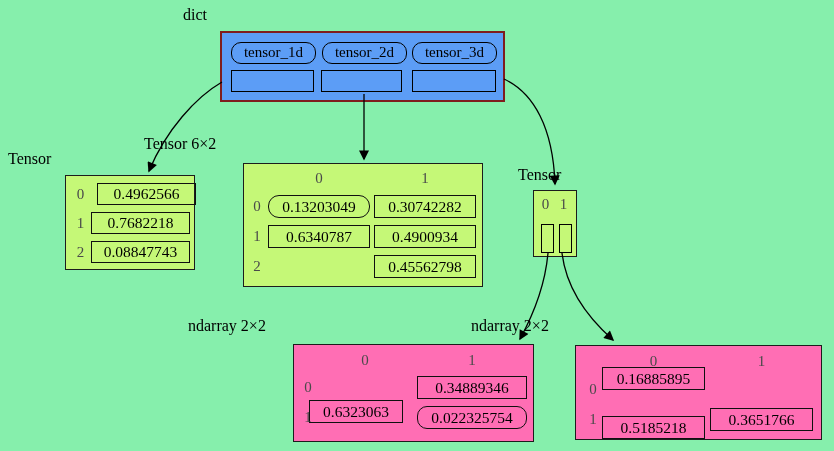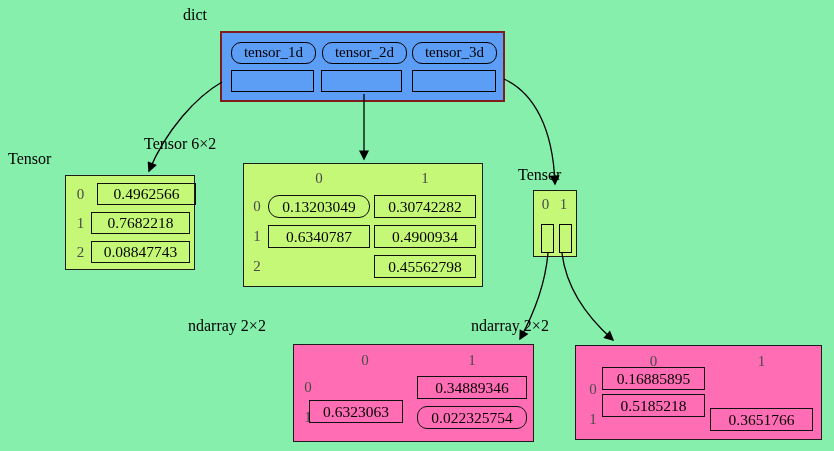--- a/index.html
+++ b/index.html
@@ -113,17 +113,17 @@
   <div class="xlabel" style="left:471px;top:317px;">ndarray 2×2</div>
 
   <div class="arr-table pink" style="left:575px;top:345px;width:247px;height:95px;">
     <div class="hdr" style="left:26px;top:6px;width:103px;height:18px;">0</div>
     <div class="hdr" style="left:134px;top:6px;width:103px;height:18px;">1</div>
 
     <div class="idx" style="left:10px;top:32px;width:14px;height:23px;">0</div>
     <div class="vcell" style="left:26px;top:21px;width:103px;height:23px;">0.16885895</div>
 
     <div class="idx" style="left:10px;top:62px;width:14px;height:23px;">1</div>
-    <div class="vcell" style="left:26px;top:48px;width:103px;height:23px;">0.5185218</div>
+    <div class="vcell" style="left:26px;top:70px;width:103px;height:23px;">0.5185218</div>
     <div class="vcell" style="left:134px;top:62px;width:103px;height:23px;">0.3651766</div>
   </div>
 
 </div>
 
 </body></html>

